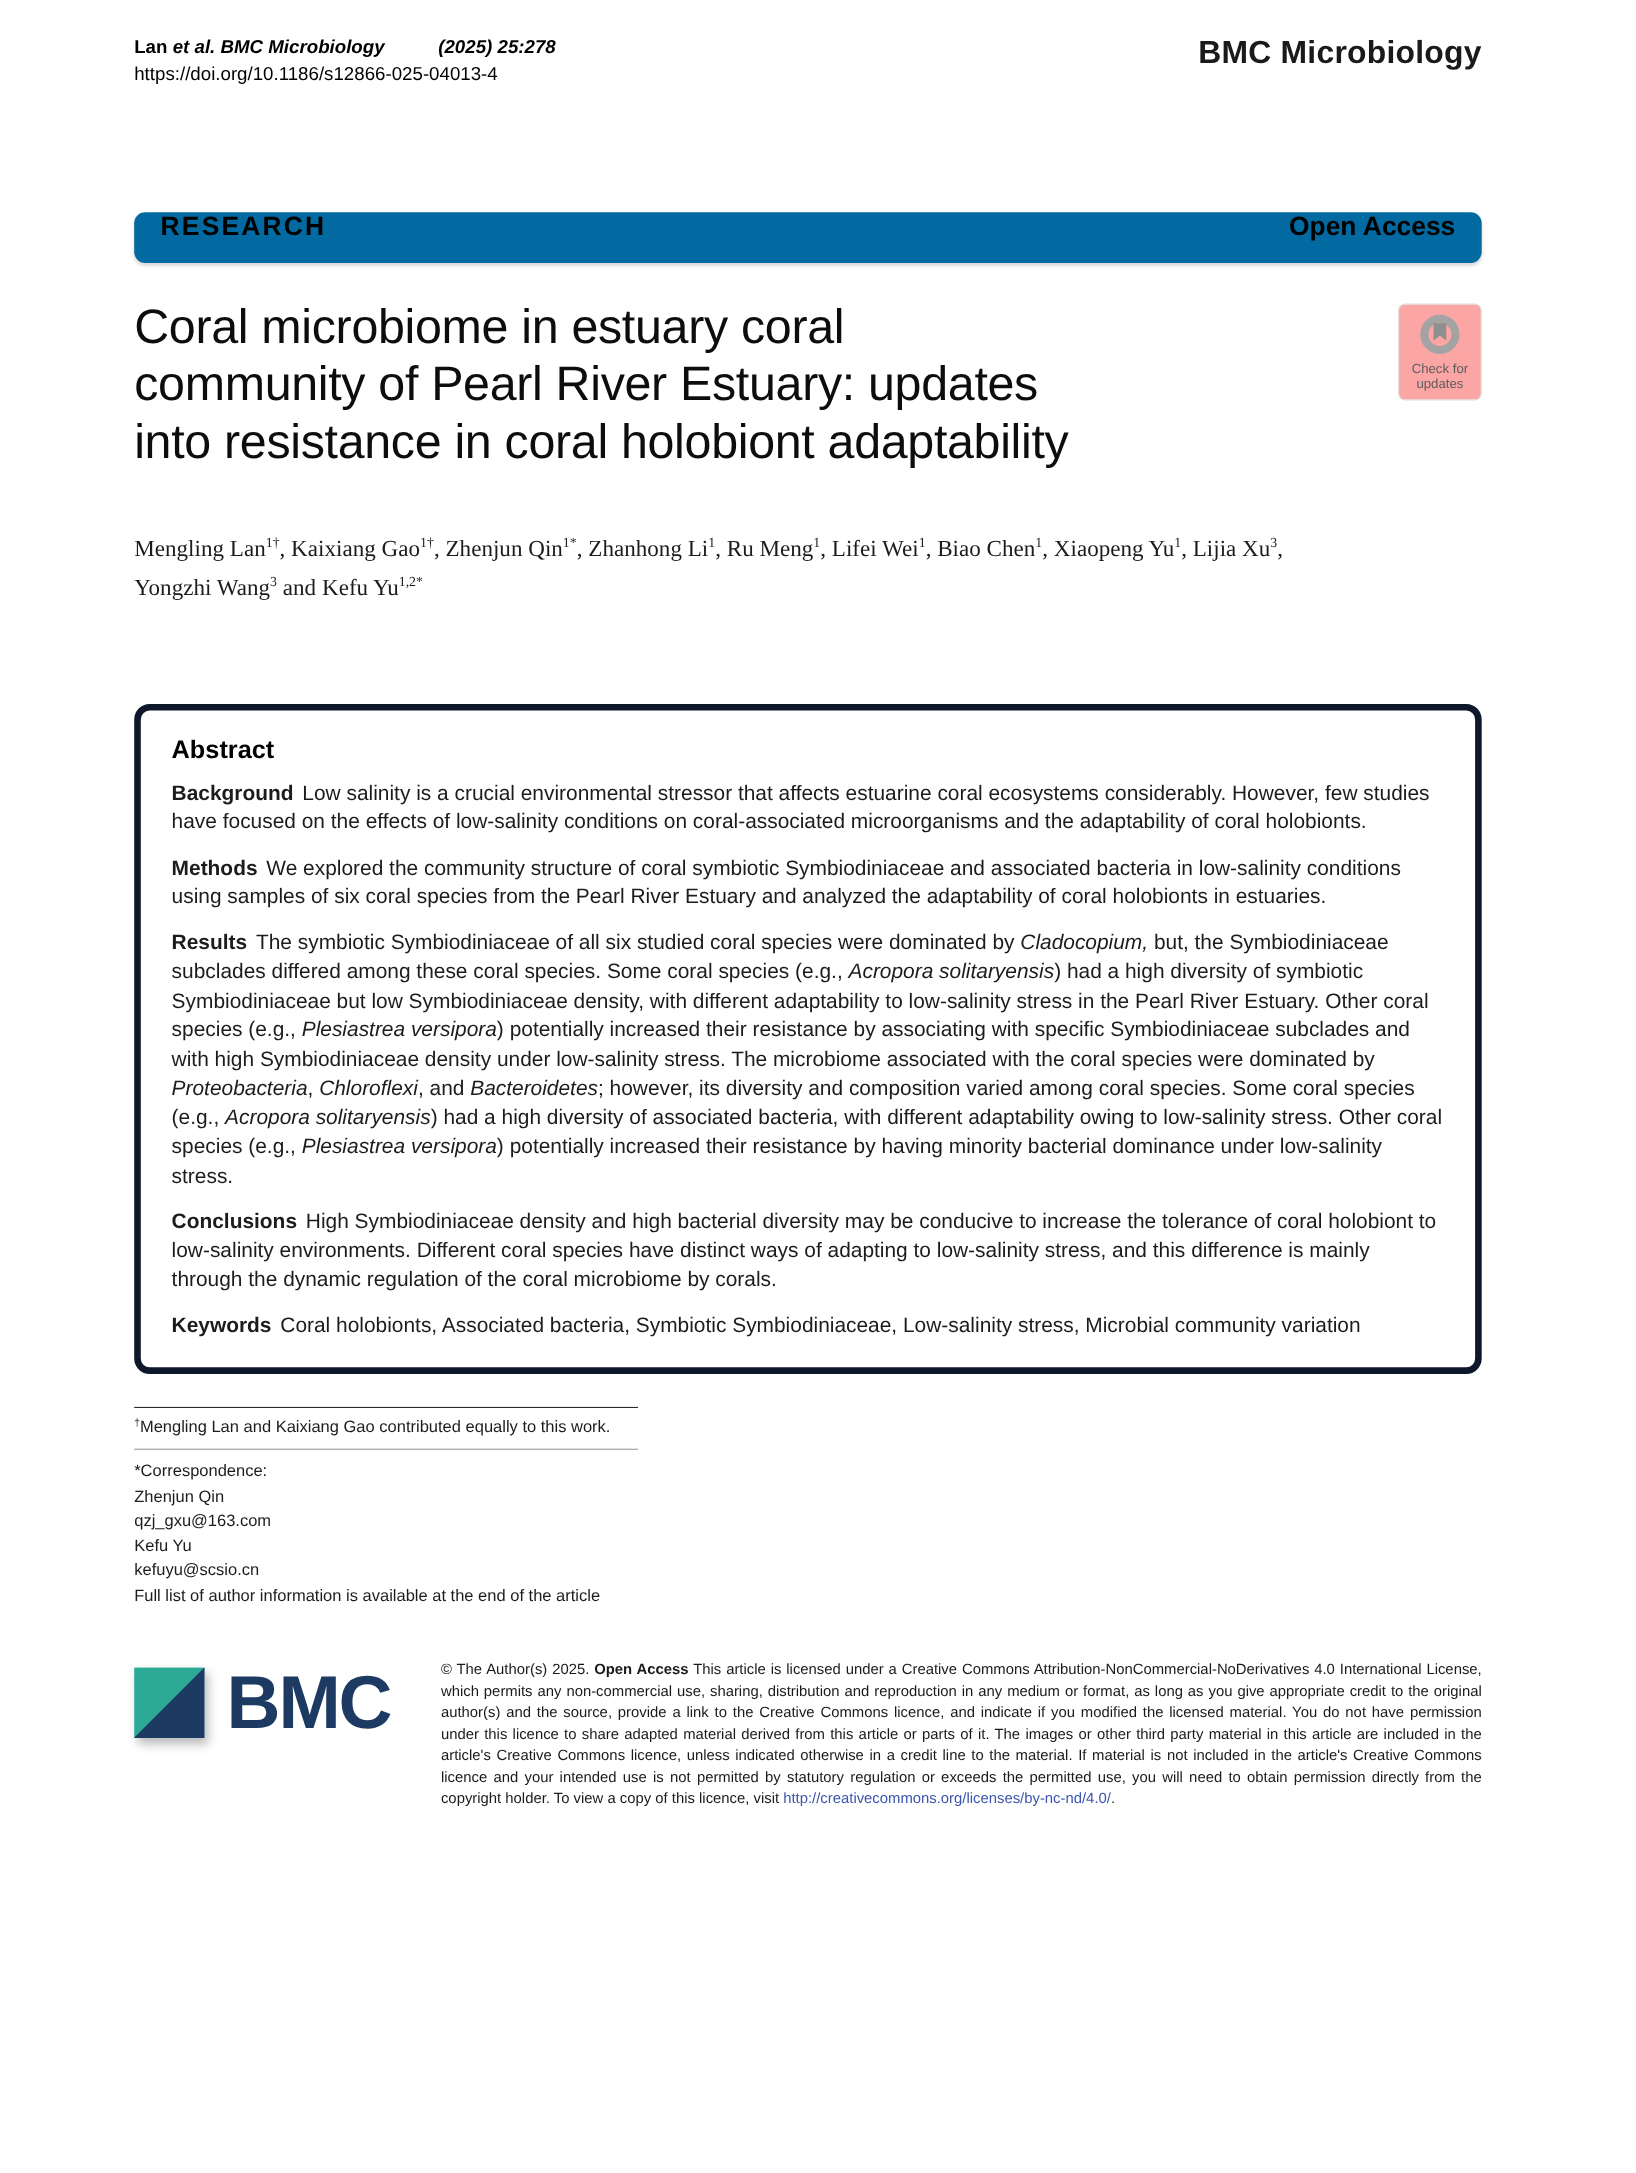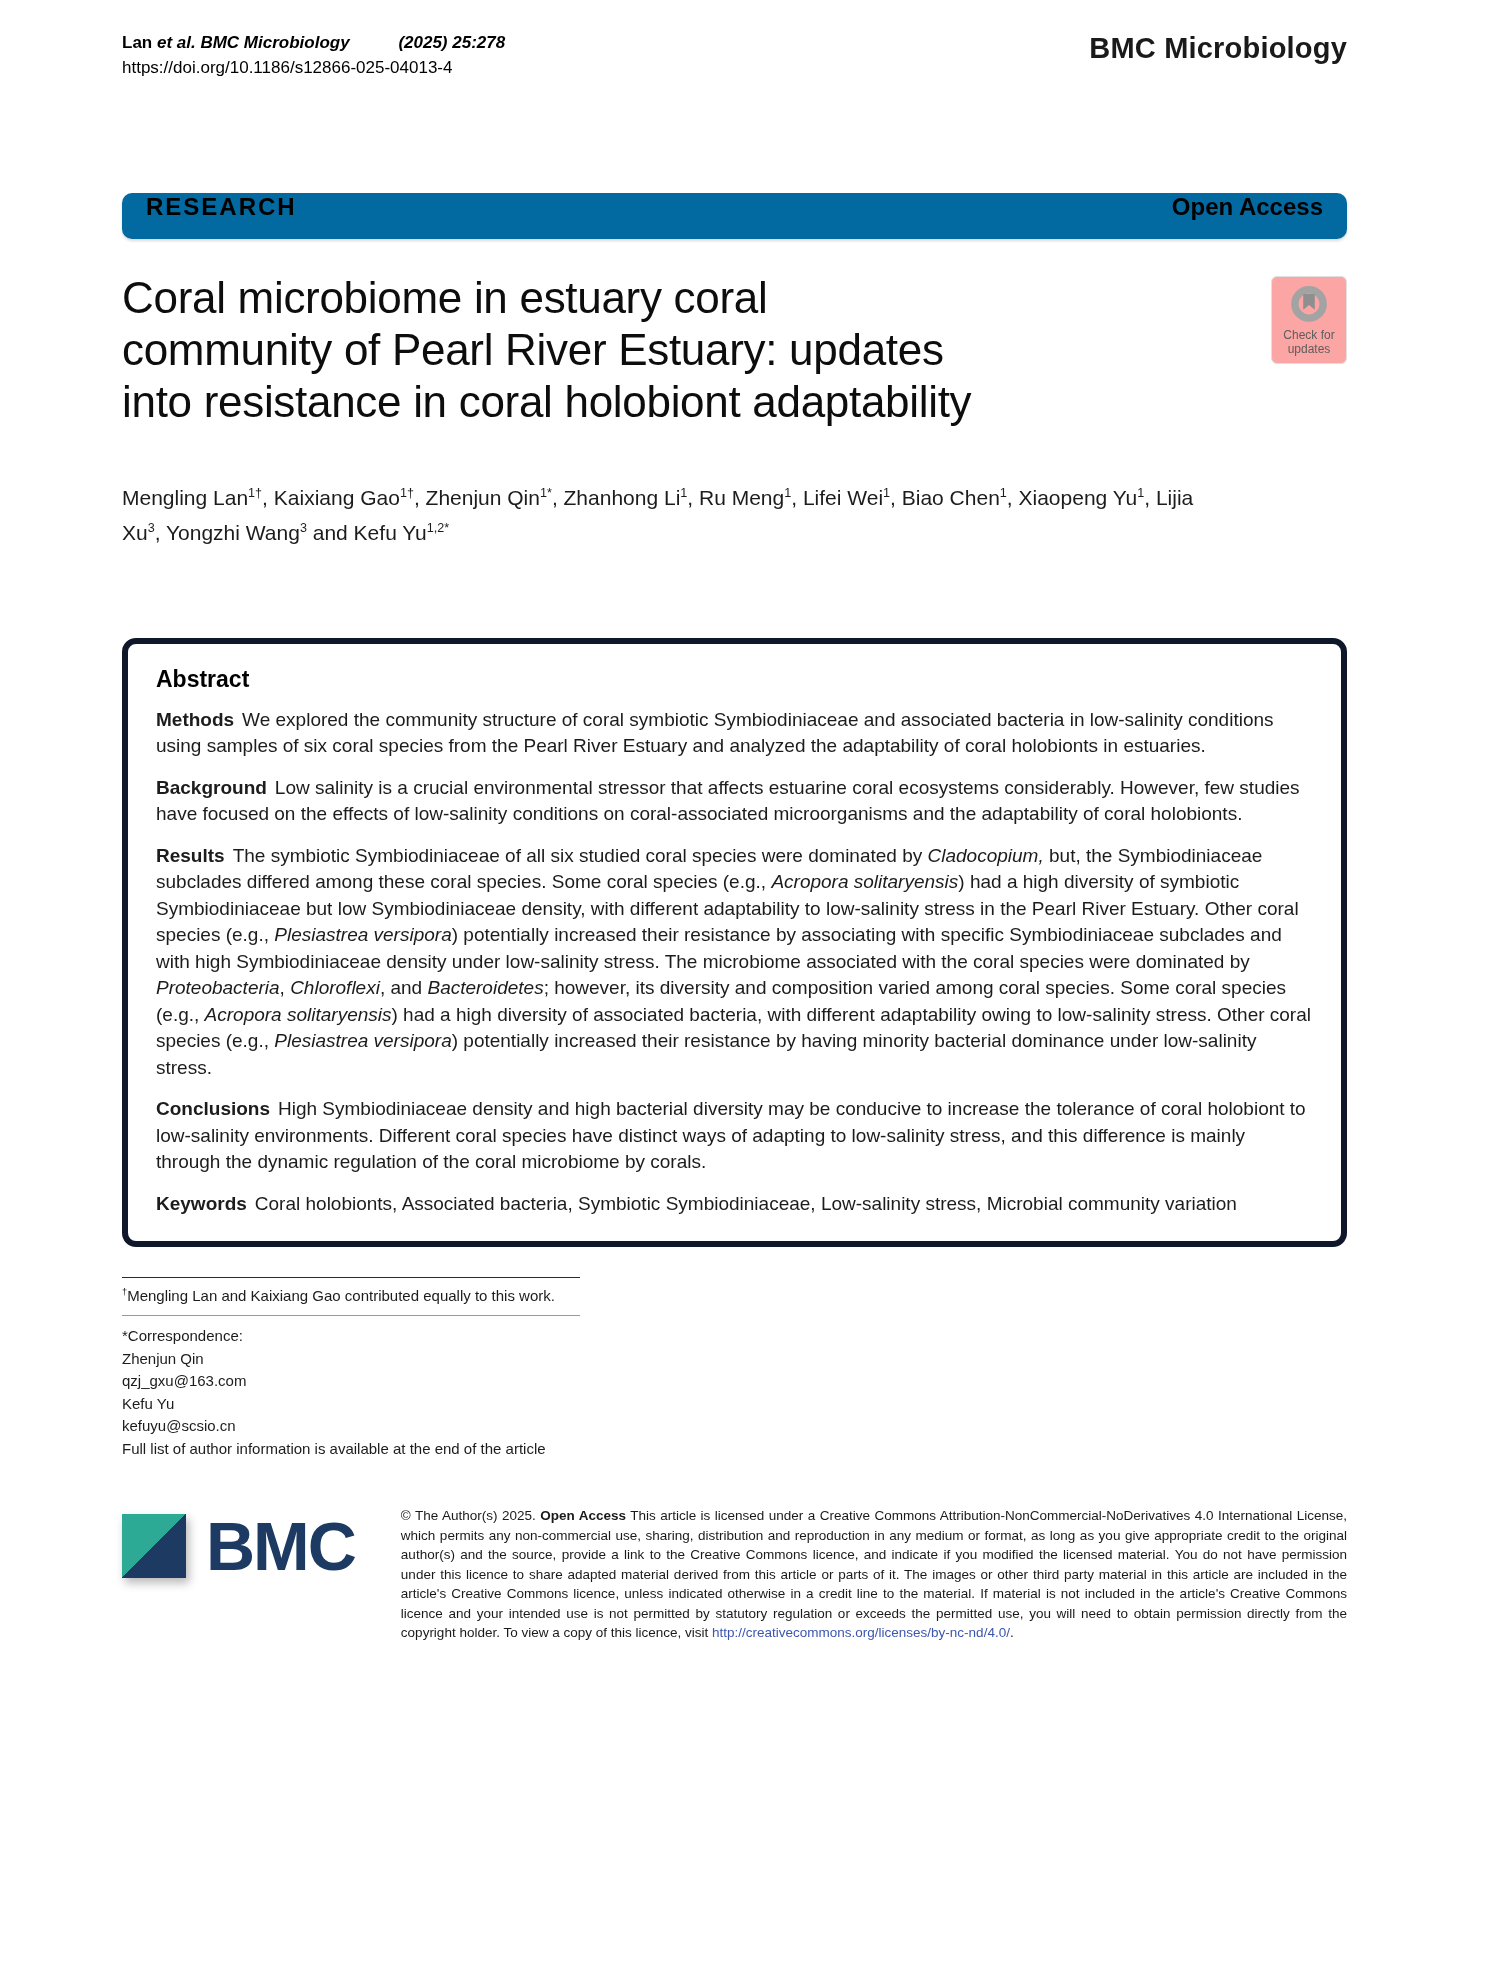--- a/index.html
+++ b/index.html
@@ -52,21 +52,21 @@
     position: absolute; top: 4px; right: 0;
     width: 76px; background: #fca5a5; border: 1px solid #e0e0e0; border-radius: 6px;
     padding: 7px 4px 7px; text-align: center; cursor: pointer;
   }
   .check-badge svg { width: 42px; height: 42px; display: block; margin: 0 auto 2px; }
   .check-badge .cb-text { font-size: 12px; line-height: 1.18; color: #5d5d5d; }
 
   
   .authors {
     margin-top: 50px; max-width: 1080px;
-    font-size: 21px; line-height: 31px; color: #1c1c1c;
+    font-size: 21px; line-height: 31px; color: #1c1c1c; font-family: Liberation Serif, serif;
   }
   .authors sup { font-size: 60%; }
 
   
   .abstract-box {
     margin-top: 90px; width: 1225px;
     border: 6px solid #0f172a; border-radius: 14px;
     padding: 22px 28px 24px;
   }
   .abstract-heading { font-size: 23px; font-weight: bold; color: #000; margin-bottom: 14px; }
@@ -138,22 +138,22 @@
       <div class="cb-text">Check for</div>
       <div class="cb-text">updates</div>
     </div>
   </div>
 
   <p class="authors"><span>Mengling Lan</span><sup>1†</sup>, <span>Kaixiang Gao</span><sup>1†</sup>, <span>Zhenjun Qin</span><sup>1*</sup>, <span>Zhanhong Li</span><sup>1</sup>, <span>Ru Meng</span><sup>1</sup>, <span>Lifei Wei</span><sup>1</sup>, <span>Biao Chen</span><sup>1</sup>, <span>Xiaopeng Yu</span><sup>1</sup>, <span>Lijia Xu</span><sup>3</sup>, <span>Yongzhi Wang</span><sup>3</sup> and <span>Kefu Yu</span><sup>1,2*</sup></p>
 
   <div class="abstract-box">
     <div class="abstract-heading">Abstract</div>
     <div id="abs-sections">
+        <p class="abs-sec"><b>Background</b>Low salinity is a crucial environmental stressor that affects estuarine coral ecosystems considerably. However, few studies have focused on the effects of low-salinity conditions on coral-associated microorganisms and the adaptability of coral holobionts.</p>
         <p class="abs-sec"><b>Methods</b>We explored the community structure of coral symbiotic Symbiodiniaceae and associated bacteria in low-salinity conditions using samples of six coral species from the Pearl River Estuary and analyzed the adaptability of coral holobionts in estuaries.</p>
-        <p class="abs-sec"><b>Background</b>Low salinity is a crucial environmental stressor that affects estuarine coral ecosystems considerably. However, few studies have focused on the effects of low-salinity conditions on coral-associated microorganisms and the adaptability of coral holobionts.</p>
         <p class="abs-sec"><b>Results</b>The symbiotic Symbiodiniaceae of all six studied coral species were dominated by <i>Cladocopium,</i> but, the Symbiodiniaceae subclades differed among these coral species. Some coral species (e.g., <i>Acropora solitaryensis</i>) had a high diversity of symbiotic Symbiodiniaceae but low Symbiodiniaceae density, with different adaptability to low-salinity stress in the Pearl River Estuary. Other coral species (e.g., <i>Plesiastrea versipora</i>) potentially increased their resistance by associating with specific Symbiodiniaceae subclades and with high Symbiodiniaceae density under low-salinity stress. The microbiome associated with the coral species were dominated by <i>Proteobacteria</i>, <i>Chloroflexi</i>, and <i>Bacteroidetes</i>; however, its diversity and composition varied among coral species. Some coral species (e.g., <i>Acropora solitaryensis</i>) had a high diversity of associated bacteria, with different adaptability owing to low-salinity stress. Other coral species (e.g., <i>Plesiastrea versipora</i>) potentially increased their resistance by having minority bacterial dominance under low-salinity stress.</p>
         <p class="abs-sec"><b>Conclusions</b>High Symbiodiniaceae density and high bacterial diversity may be conducive to increase the tolerance of coral holobiont to low-salinity environments. Different coral species have distinct ways of adapting to low-salinity stress, and this difference is mainly through the dynamic regulation of the coral microbiome by corals.</p>
         <p class="abs-sec"><b>Keywords</b>Coral holobionts, Associated bacteria, Symbiotic Symbiodiniaceae, Low-salinity stress, Microbial community variation</p>
       </div>
   </div>
 
   <div class="footnotes">
     <hr class="rule-dark">
     <div class="equal-contrib">
       <sup>†</sup><span>Mengling Lan and Kaixiang Gao contributed equally to this work.</span>

